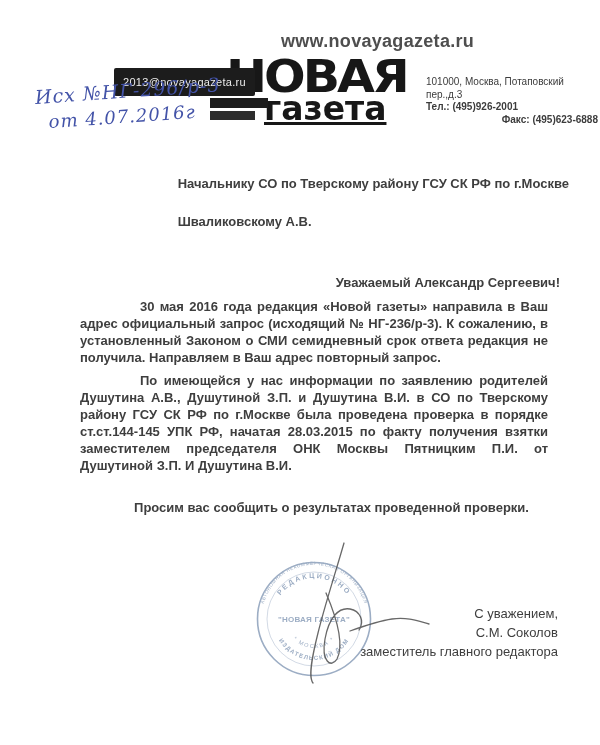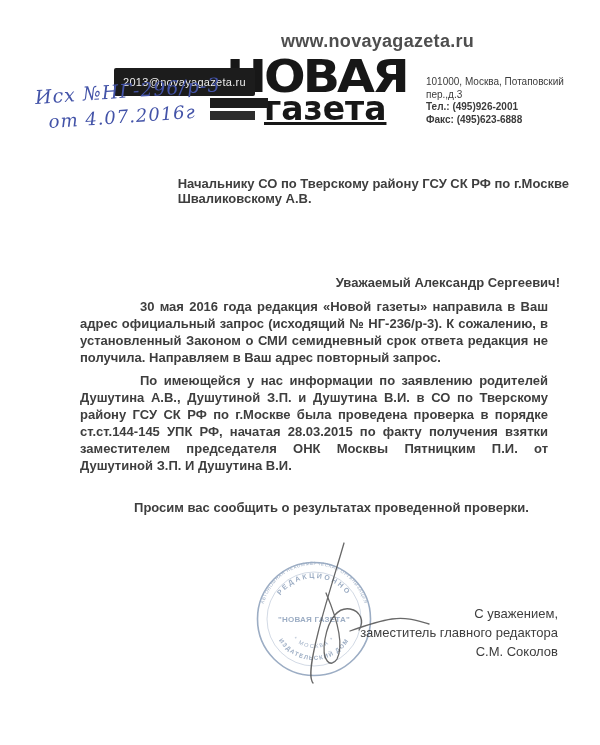--- a/index.html
+++ b/index.html
@@ -22,34 +22,34 @@
     font-size:33px;font-weight:bold;color:#171717;line-height:1;letter-spacing:0;text-decoration:underline;
   }
   .logo-bar-a{left:210px;top:98px;width:58px;height:10px;background:#1d1d1d;}
   .logo-bar-b{left:210px;top:111px;width:45px;height:9px;background:#2d2d2d;}
   .email-badge{
     left:114px;top:68px;background:#1c1c1c;color:#ededed;
     font-size:11px;letter-spacing:.3px;padding:8px 9px;border-radius:2px;
   }
   .contact{left:426px;top:57px;width:172px;font-size:10px;color:#3c3c3c;line-height:12.5px;margin-top:19px;}
   .contact .bold{font-weight:bold;}
-  .contact .fax{font-weight:bold;}
+  .contact .fax{font-weight:bold;text-align:right;}
 
   
   .handnote{
     left:34px;top:84px;color:#4353a8;
     font-family:"DejaVu Serif",serif;font-style:italic;
     font-size:19px;line-height:26px;letter-spacing:1px;
     transform:rotate(-4deg);transform-origin:left top;white-space:nowrap;
   }
   .handnote .l2{padding-left:12px;font-size:18px;}
 
   
   .recipient{right:31px;top:177px;text-align:left;font-size:13px;font-weight:600;color:#3e3e3e;line-height:14px;}
-  .recipient .l2{margin-top:1px;}
+  .recipient .l2{margin-top:24px;}
 
   
   .letter{left:80px;top:274px;width:480px;font-size:13px;font-weight:600;color:#3e3e3e;line-height:17px;}
   .salutation{text-align:right;padding-left:36px;margin:0 0 7px 0;}
   .para{text-align:justify;text-indent:60px;margin:0 12px 6px 0;}
   .closing{margin-top:25px;text-indent:23px;text-align:center;}
 
   
   .stamp{left:251px;top:556px;width:126px;height:126px;opacity:.85;}
   .signature{left:240px;top:533px;width:200px;height:165px;}
@@ -123,15 +123,15 @@
 <svg class="abs signature" viewBox="0 0 200 165" xmlns="http://www.w3.org/2000/svg">
   <g fill="none" stroke="#545454" stroke-width="1.3" stroke-linecap="round" opacity="0.88">
     <path d="M104,10 C96,38 84,75 78,100 C72,124 68,144 73,150"></path>
     <path d="M86,60 C98,88 104,112 97,126 C91,136 81,128 85,106 C89,84 99,74 110,76 C120,78 125,88 119,97"></path>
     <path d="M110,98 C124,93 138,88 152,86 C168,84 178,88 189,91"></path>
   </g>
 </svg>
 
 <div class="abs signoff">
   <div>С уважением,</div>
+  <div>С.М. Соколов</div>
   <div>заместитель главного редактора</div>
-  <div>С.М. Соколов</div>
 </div>
 
 </body></html>

